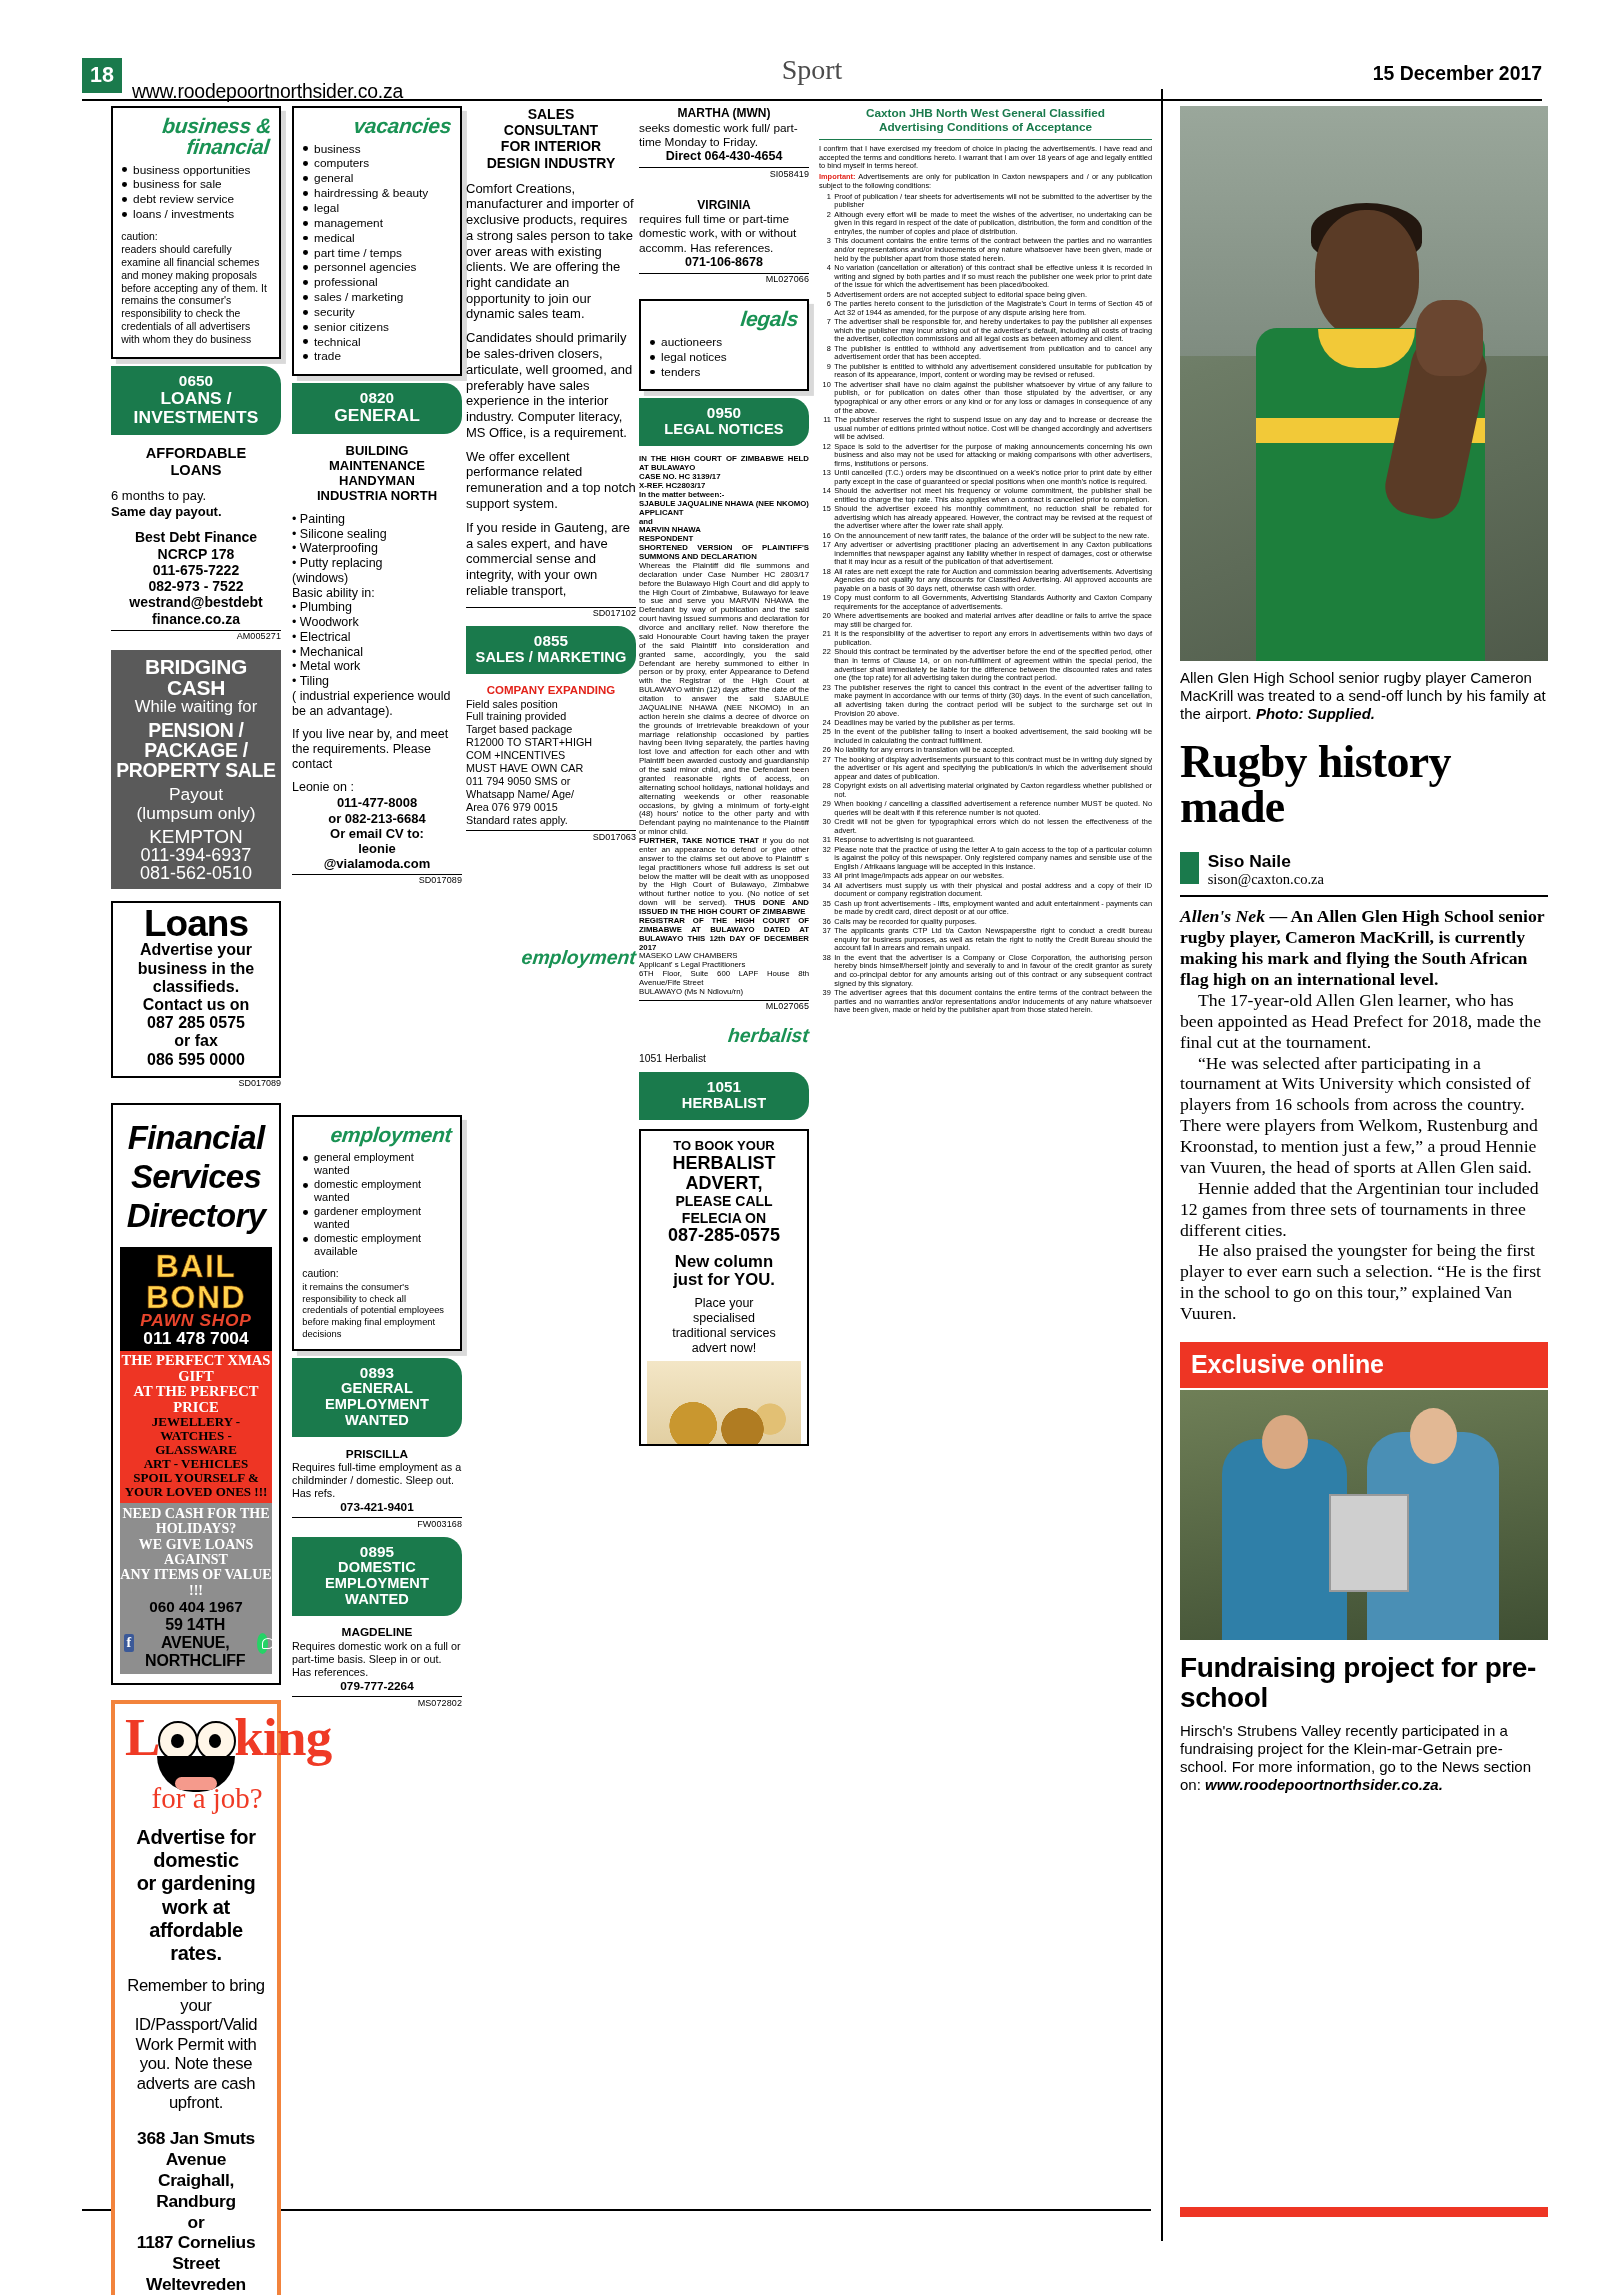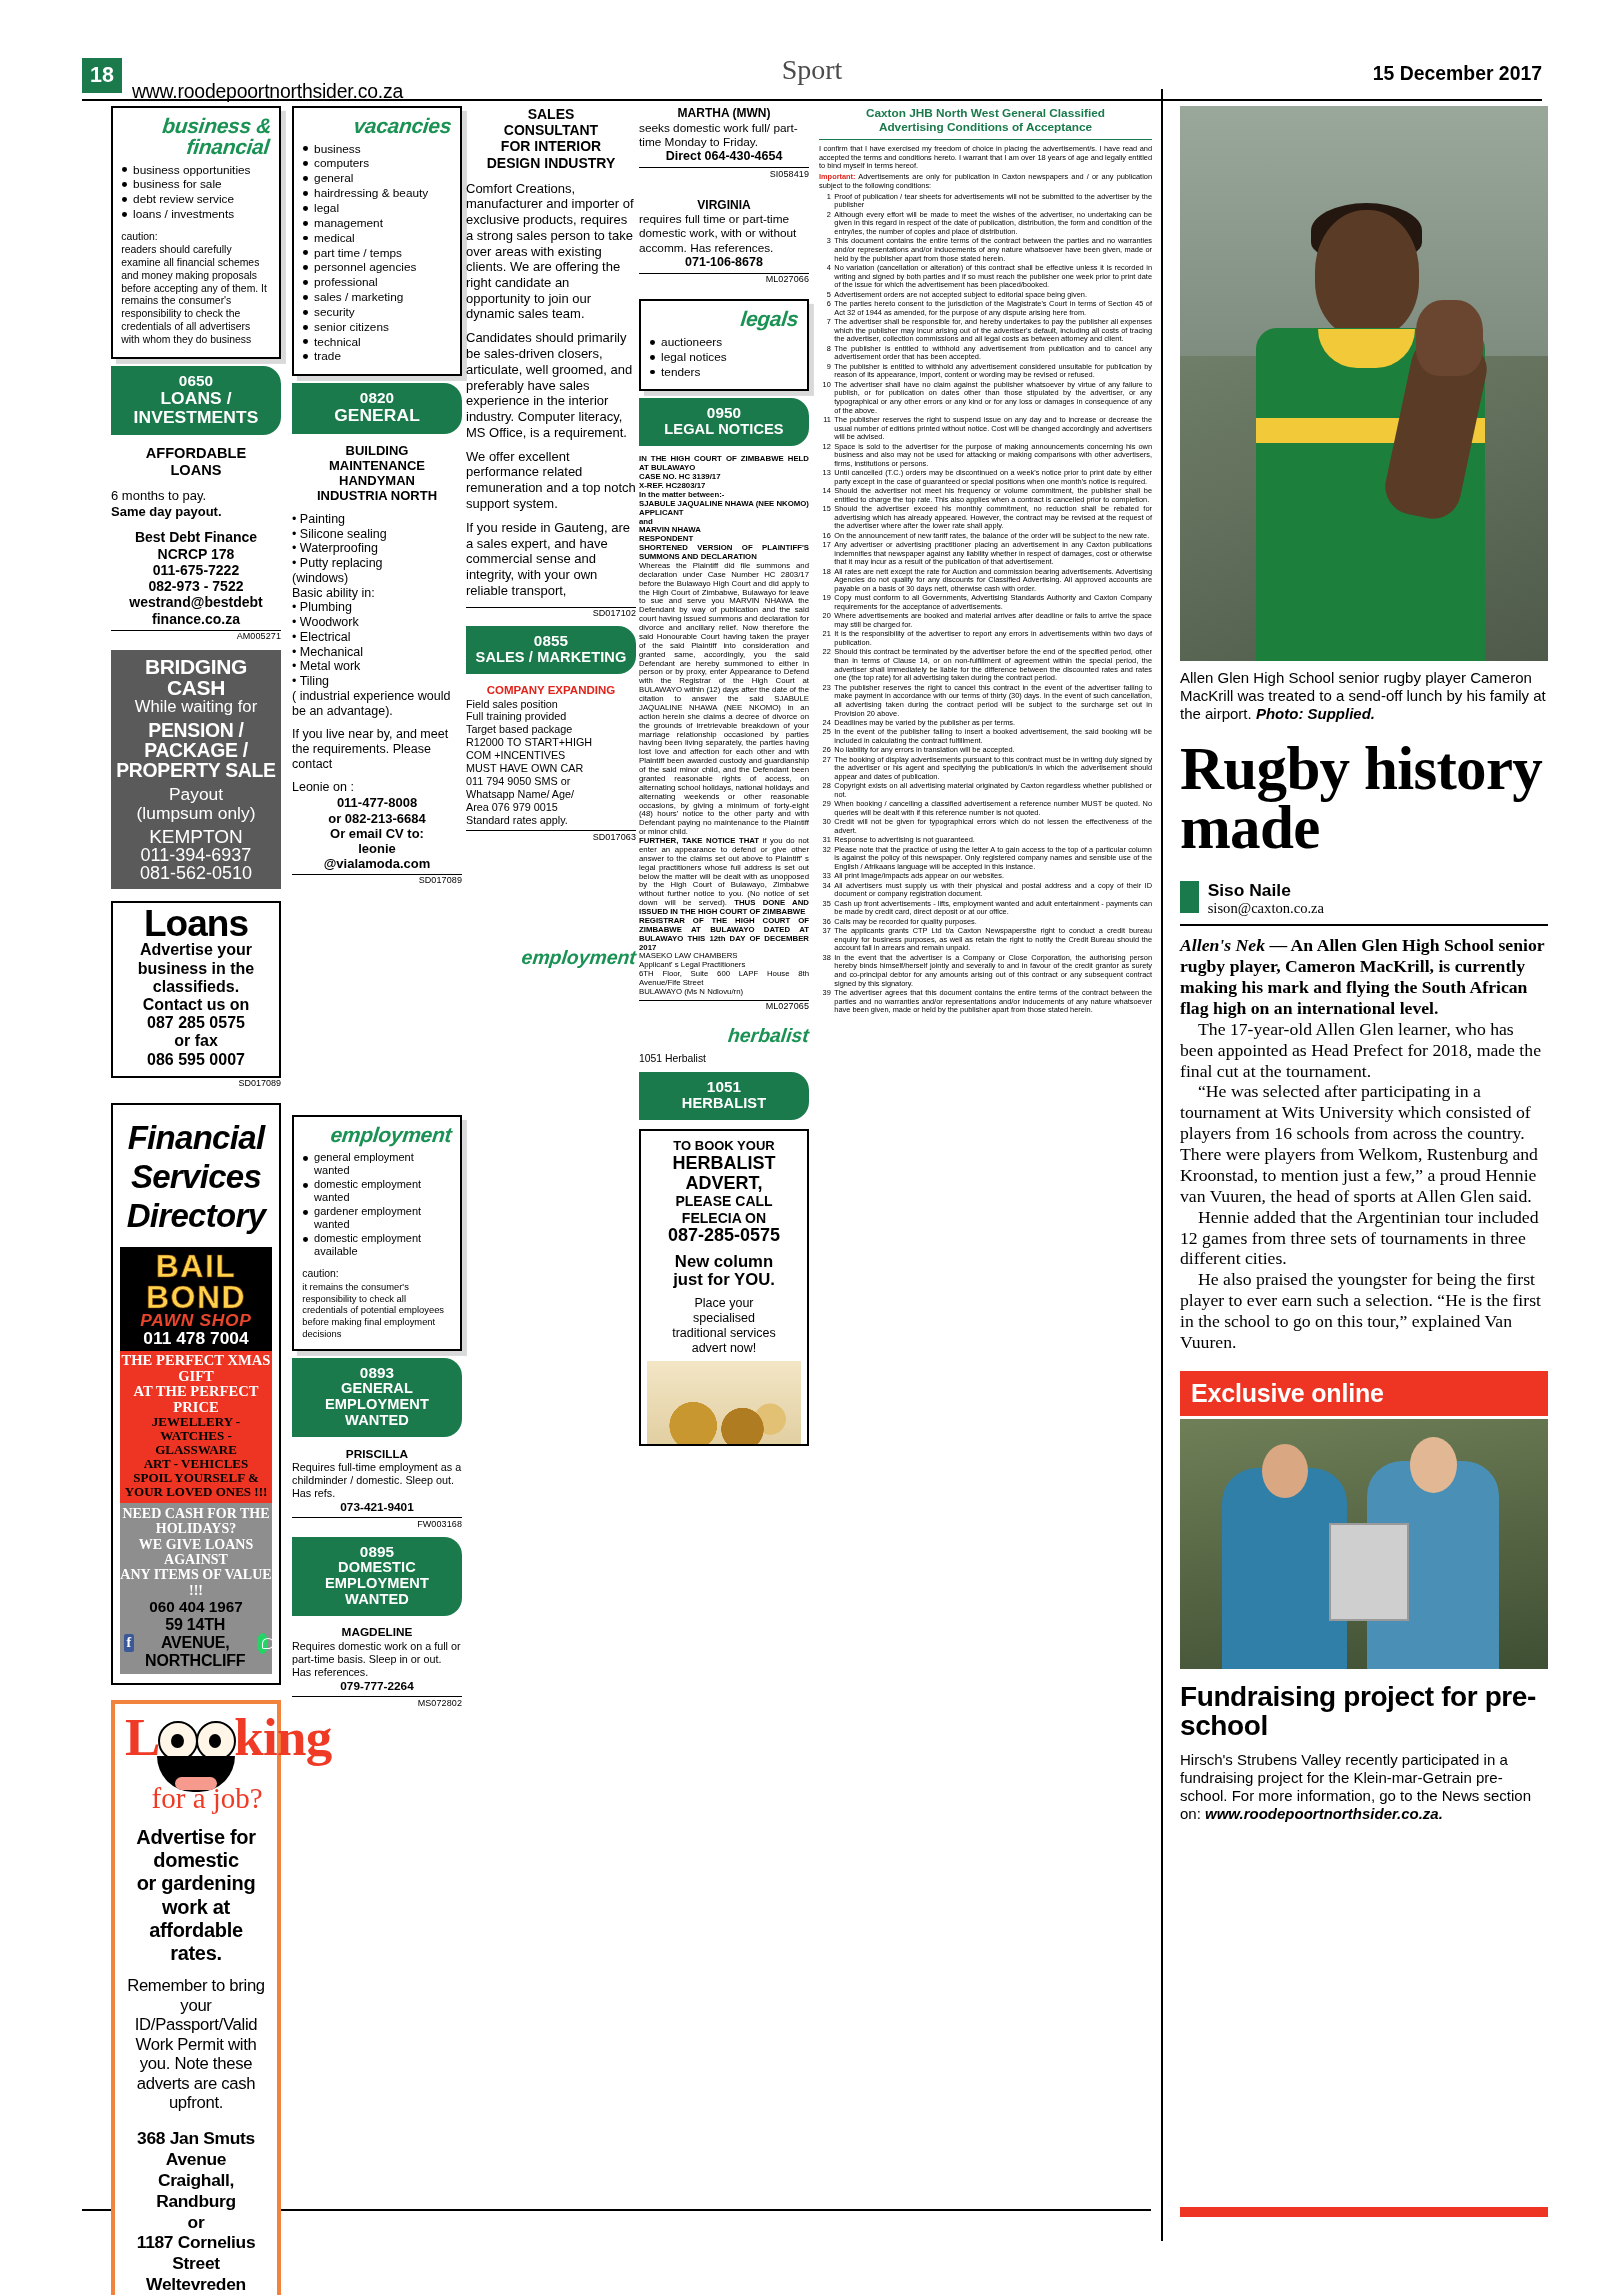--- a/index.html
+++ b/index.html
@@ -151,21 +151,21 @@
   .ph-person{position:absolute;left:62px;top:104px;width:250px;height:451px;}
   .ph-head{position:absolute;left:73px;top:0;width:104px;height:128px;background:#5a3b26;border-radius:48% 48% 44% 44%;}
   .ph-hair{position:absolute;left:69px;top:-7px;width:111px;height:56px;background:#23170f;border-radius:50% 50% 30% 30%;}
   .ph-body{position:absolute;left:14px;top:118px;width:229px;height:333px;background:#1d7f3c;border-radius:21px 21px 0 0;}
   .ph-collar{position:absolute;left:76px;top:119px;width:97px;height:39px;background:#f2c938;border-radius:0 0 42px 42px;}
   .ph-stripe{position:absolute;left:14px;top:208px;width:229px;height:25px;background:#f2c938;}
   .ph-arm{position:absolute;left:156px;top:128px;width:76px;height:180px;background:#5a3b26;border-radius:28px;transform:rotate(12deg);}
   .ph-hand{position:absolute;left:174px;top:90px;width:67px;height:76px;background:#6a4630;border-radius:40% 40% 35% 35%;}
   .caption{font-size:15px;line-height:1.18;margin-top:8.3px;}
   .caption i{font-weight:bold;font-style:italic;}
-  .headline{font-family:"Liberation Serif",serif;font-weight:bold;font-size:61px;line-height:0.96;
+  .headline{font-family:"Liberation Serif",serif;font-weight:bold;font-size:46px;line-height:0.96;
     margin-top:18px;letter-spacing:-0.7px;}
   .byline{display:flex;align-items:flex-start;gap:8.3px;margin-top:23.6px;}
   .byline .sq{width:19.4px;height:32px;background:#1a7a4c;flex:0 0 19.4px;}
   .byline .bn{font-weight:bold;font-size:17.4px;line-height:1.1;}
   .byline .be{font-size:14.6px;font-family:"Liberation Serif",serif;}
   .byrule{height:1.4px;background:#000;margin-top:7px;}
   .artbody{font-family:"Liberation Serif",serif;font-size:17.7px;line-height:1.18;margin-top:9.7px;}
   .artbody p{margin:0;text-indent:18px;}
   .artbody p.lead{text-indent:0;font-weight:bold;}
   .excl{background:#ee3524;color:#fff;font-weight:bold;font-size:25px;padding:8.3px 11px;margin-top:18px;letter-spacing:-0.2px;}
@@ -246,21 +246,21 @@
     </div>
 
     <div class="loanbox">
       <div class="big">Loans</div>
       <div class="sm">Advertise your</div>
       <div class="sm">business in the</div>
       <div class="sm">classifieds.</div>
       <div class="sm">Contact us on</div>
       <div class="sm">087 285 0575</div>
       <div class="sm">or fax</div>
-      <div class="sm">086 595 0007</div>
+      <div class="sm">086 595 0000</div>
     </div>
     <div class="ref-noline">SD017089</div>
 
     <div class="fsd">
       <div class="fsd-t" style="white-space:pre-line">Financial
 Services
 Directory</div>
       <div class="bail">
         <div class="top">
           <div class="bb">BAIL BOND</div>

